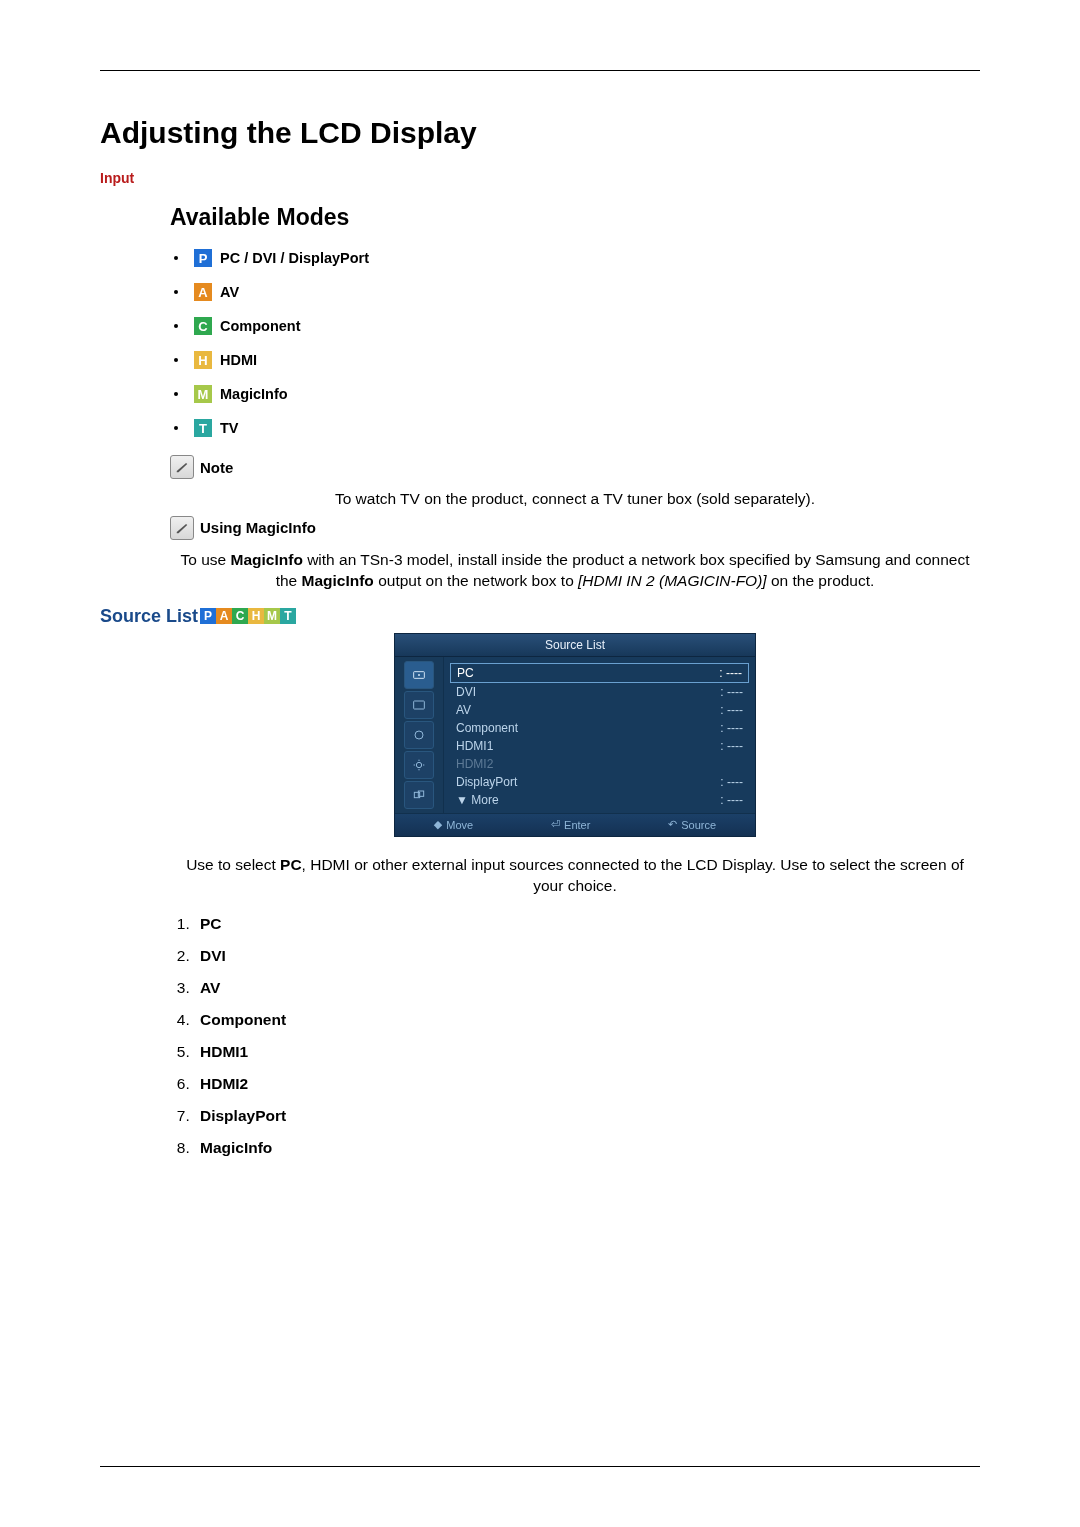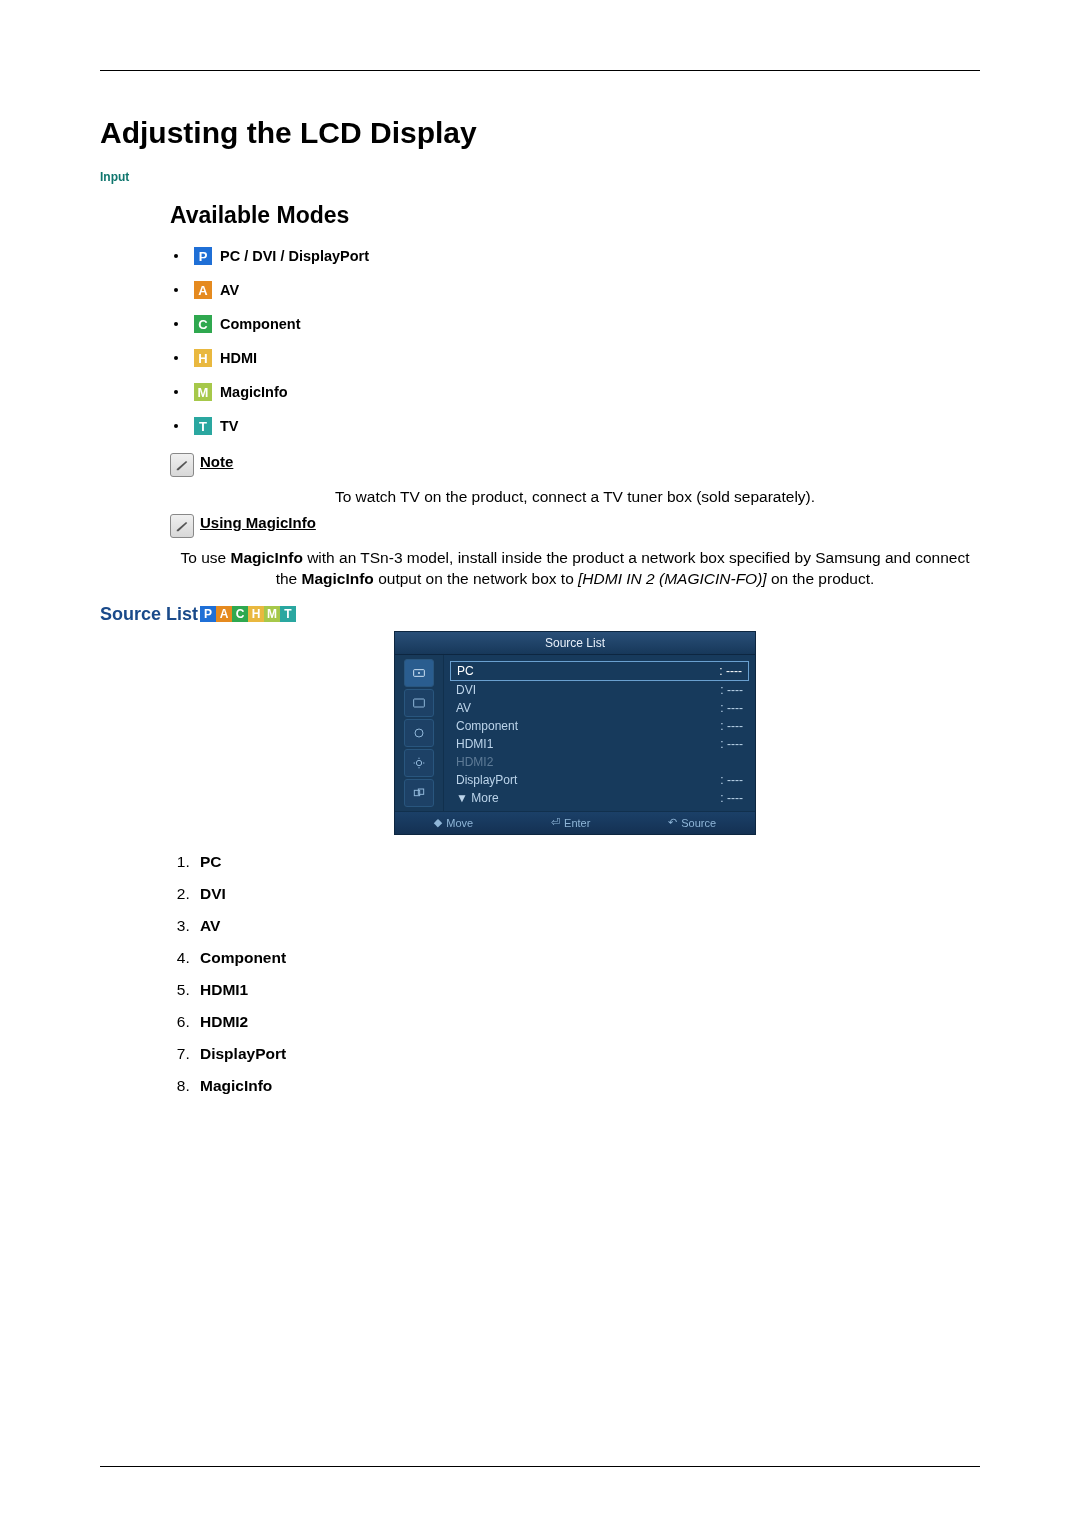--- a/index.html
+++ b/index.html
@@ -21,23 +21,23 @@
     border: none;
     border-top: 1px solid #000;
     margin: 0;
   }
   h1.title {
     font-size: 30px;
     font-weight: bold;
     margin: 45px 0 20px 0;
   }
   h2.section {
-    font-size: 12px;
-    font-weight: bold;
-    color: #0f766e;
+    font-size: 14px;
+    font-weight: bold;
+    color: #b91c1c;
     margin: 10px 0 18px 0;
   }
   .indent {
     margin-left: 70px;
   }
   h3.subtitle {
     font-size: 23px;
     font-weight: bold;
     margin: 10px 0 18px 0;
   }
@@ -71,23 +71,23 @@
     flex: 0 0 auto;
   }
   .b-P { background: #1f6fd6; }
   .b-A { background: #e58a1f; }
   .b-C { background: #2fa84f; }
   .b-H { background: #e9b83f; }
   .b-M { background: #a6c84a; }
   .b-T { background: #2aa7a0; }
   .note-row {
     display: flex;
+    align-items: center;
     gap: 6px;
     margin: 10px 0 10px 0;
-    text-decoration: underline;
   }
   .note-icon {
     width: 22px;
     height: 22px;
     border: 1px solid #888;
     border-radius: 3px;
     background: linear-gradient(#f0f0f0,#d8d8d8);
     display: inline-flex;
     align-items: center;
     justify-content: center;
@@ -374,20 +374,23 @@
           </div>
         </div>
         <div class="osd-foot">
           <span>◆ <span>Move</span></span>
           <span>⏎ <span>Enter</span></span>
           <span>↶ <span>Source</span></span>
         </div>
       </div>
     </div>
 
+    <p class="body">
+      <span>Use to select </span><span class="bold">PC</span><span>, HDMI or other external input sources connected to the LCD Display. Use to select the screen of your choice.</span>
+    </p>
 
     <ol class="numlist">
       <li><span>PC</span></li>
       <li><span>DVI</span></li>
       <li><span>AV</span></li>
       <li><span>Component</span></li>
       <li><span>HDMI1</span></li>
       <li><span>HDMI2</span></li>
       <li><span>DisplayPort</span></li>
       <li><span>MagicInfo</span></li>

